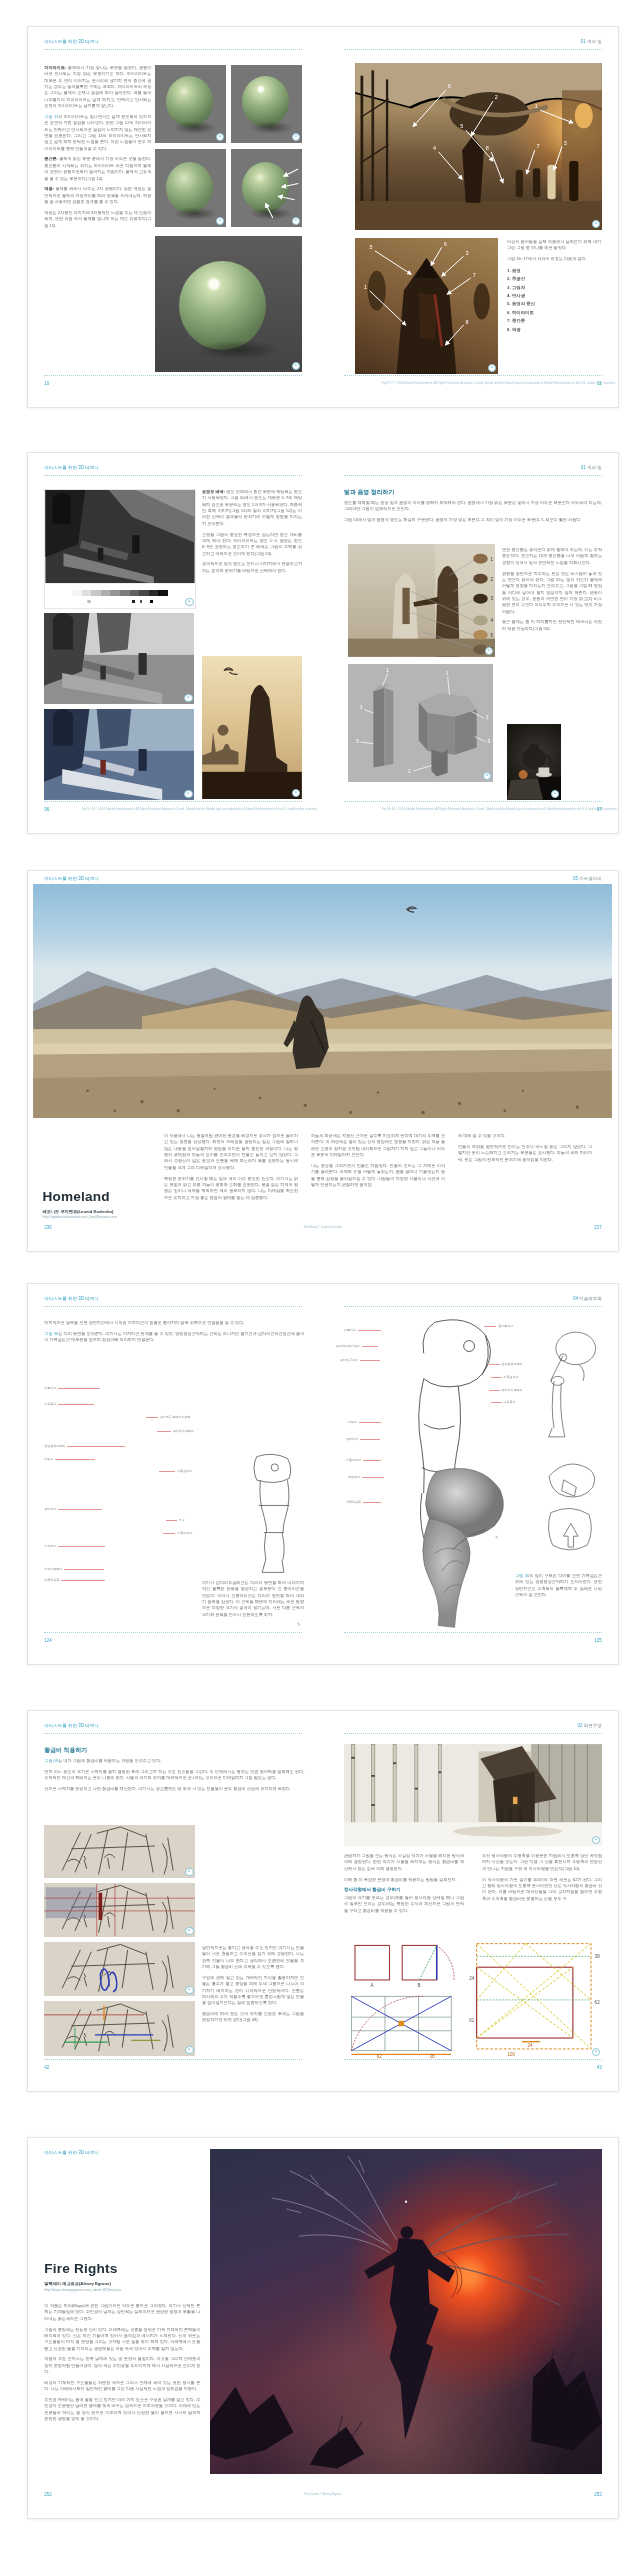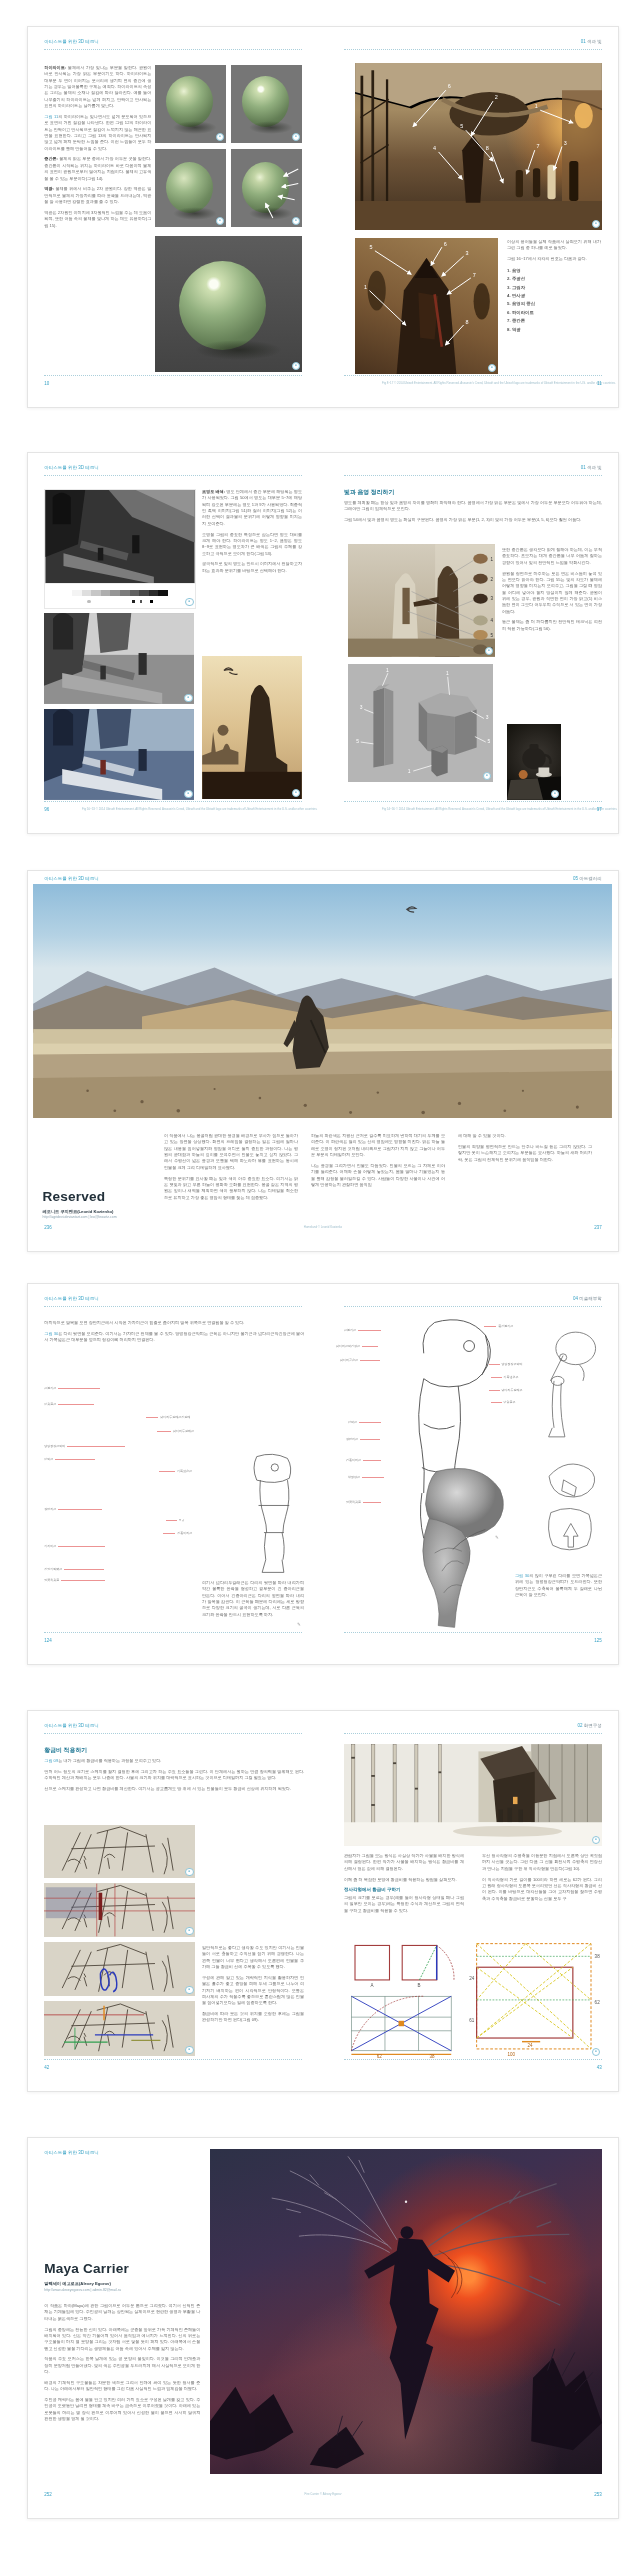--- a/index.html
+++ b/index.html
@@ -404,21 +404,21 @@
           <circle cx="90" cy="250" r="1.5"></circle>
           <circle cx="250" cy="236" r="1.4"></circle>
           <circle cx="350" cy="252" r="1.6"></circle>
    </g>
    <path d="M296,128 q6,-10 12,0 l4,8 8,10 6,34 -10,22 -26,2 -4,-20 4,-36 z" fill="#352e26"></path>
    <path d="M288,150 l-12,26 4,4 14,-20 z" fill="#352e26"></path>
    <line x1="306" y1="150" x2="322" y2="186" stroke="#24201a" stroke-width="2"></line>
   </svg>
  </div>
 
- <div class="titleG" style="left:14.5px;top:318px">Reserved</div>
+ <div class="titleG" style="left:14.5px;top:318px">Homeland</div>
  <div class="artist" style="left:14.5px;top:338px">레오니드 쿠지멘코(Leonid Kozienko)</div>
  <div class="links" style="left:14.5px;top:344px">http://agridevi.deviantart.com  |  leo@leoartz.com</div>
 
  <div class="tc" style="left:136px;top:262px;width:134px">
   <p class="p">이 작품에서 나는 몽골처럼 광대한 풍경을 배경으로 무사가 집으로 돌아가고 있는 장면을 상상했다. 화면의 프레임을 결정하는 일은 그림에 얼마나 많은 내용을 집어넣을지와 명암을 어디로 둘지 중요한 과정이다. 나는 평원의 광대함과 하늘의 깊이를 보여주면서 인물도 놓치고 싶지 않았다. 그래서 수평선이 넓은 풍경과 보통을 택해 파노라마 뷰를 표현하는 동시에 인물을 크게 그려 디테일하게 묘사했다.</p>
   <p class="p">특정한 분위기를 묘사할 때는 빛과 색이 아주 중요한 요소다. 여기서는 밝은 햇빛과 맑고 푸른 하늘이 평화와 조화를 표현한다. 몽골 같은 지역의 평원은 잎이나 새벽을 제외하면 색이 풍부하지 않다. 나는 디테일을 최소한으로 유지하고 가장 좋은 명암의 형태를 찾는 데 집중했다.</p>
  </div>
  <div class="tc" style="left:283px;top:262px;width:134px">
   <p class="p">하늘의 파란색은 지평선 근처로 갈수록 미묘하게 변하며 대기의 두께를 보여준다. 이 파란색은 멀리 있는 산의 명암에도 영향을 미친다. 밝은 하늘 둘레로 조명이 정지된 것처럼 내리쬐므로 그림자가 지지 않고 그늘이나 어두운 부분의 디테일마저 보인다.</p>
   <p class="p">나는 풍경을 그려가면서 인물도 다듬었다. 인물의 포즈는 그 자체로 이야기를 들려준다. 어깨와 손을 어떻게 놓았는지, 몸을 얼마나 기울였는지 등을 통해 감정을 불러일으킬 수 있다. 사람들이 다양한 사물이나 사건에 어떻게 반응하는지 관찰하면 움직임</p>
@@ -739,21 +739,21 @@
  <div class="dr dbl"></div>
     <div class="dr dbr"></div>
  <span class="pn pnl">42</span>
  <span class="pn pnr">43</span>
 </div>
 
 <div class="card" style="top:2137px">
  <span class="rh">아티스트를 위한 3D 테크닉</span>
  <span class="rh rhr"><span class="no">05</span> <span>아트갤러리</span></span>
 
- <div class="titleG" style="left:16.3px;top:123px">Maya Carrier</div>
+ <div class="titleG" style="left:16.3px;top:123px">Fire Rights</div>
  <div class="artist" style="left:16.3px;top:143px">알렉세이 예고로프(Alexey Egorov)</div>
  <div class="links" style="left:16.3px;top:150px">http://www.alexeyegorov.com  |  admin.82@mail.ru</div>
 
  <div class="tc" style="left:16.3px;top:165px;width:156px">
   <p class="p">이 작품은 마야(Maya)에 관한 그림이므로 어두운 톤으로 그려졌다. 여기서 신적인 존재는 기계들임에 있다. 주인공의 날개는 상반되는 실체이므로 현란한 생명과 부활을 나타내는 붉은색으로 그렸다.</p>
   <p class="p">그림의 중앙에는 전능한 신이 있다. 아래쪽에는 군중을 앞뒤로 가득 기계적인 존재들이 배치되어 있다. 신은 약간 기울어져 있어서 움직임과 에너지가 느껴진다. 신의 뒤로는 구조물들이 마치 별 모양을 그리는 것처럼 서로 닿을 듯이 퍼져 있다. 아래쪽에서 손을 뻗고 신성한 물을 기다리는 생명체들은 어둠 속에 있어서 주제를 잃지 않는다.</p>
   <p class="p">작품의 주요 포커스는 한쪽 날개에 있는 공 모양의 불빛이다. 이것을 그리며 안개층과 장미 문양처럼 만들어냈다. 빛의 색은 주인공을 두드러지게 해서 사실적으로 보이게 한다.</p>
   <p class="p">배경의 기계적인 구조물들은 차분한 색으로 그려서 안개에 싸여 있는 듯한 정서를 준다. 나는 아래에서부터 일반적인 형태를 그린 다음 사실적인 느낌과 입체감을 더했다.</p>
   <p class="p">주인공 캐릭터는 몸에 불을 안고 있지만 여러 가지 요소로 구성된 날개를 갖고 있다. 주인공이 오랫동안 날려면 형태를 계속 바꾸는 금속으로 이루어졌을 것이다. 아래에 있는 로봇들의 머리는 별 장식 판으로 이루어져 있어서 신성한 불이 붙으면 서서히 달궈져 완전한 생명을 얻게 될 것이다.</p>
  </div>

